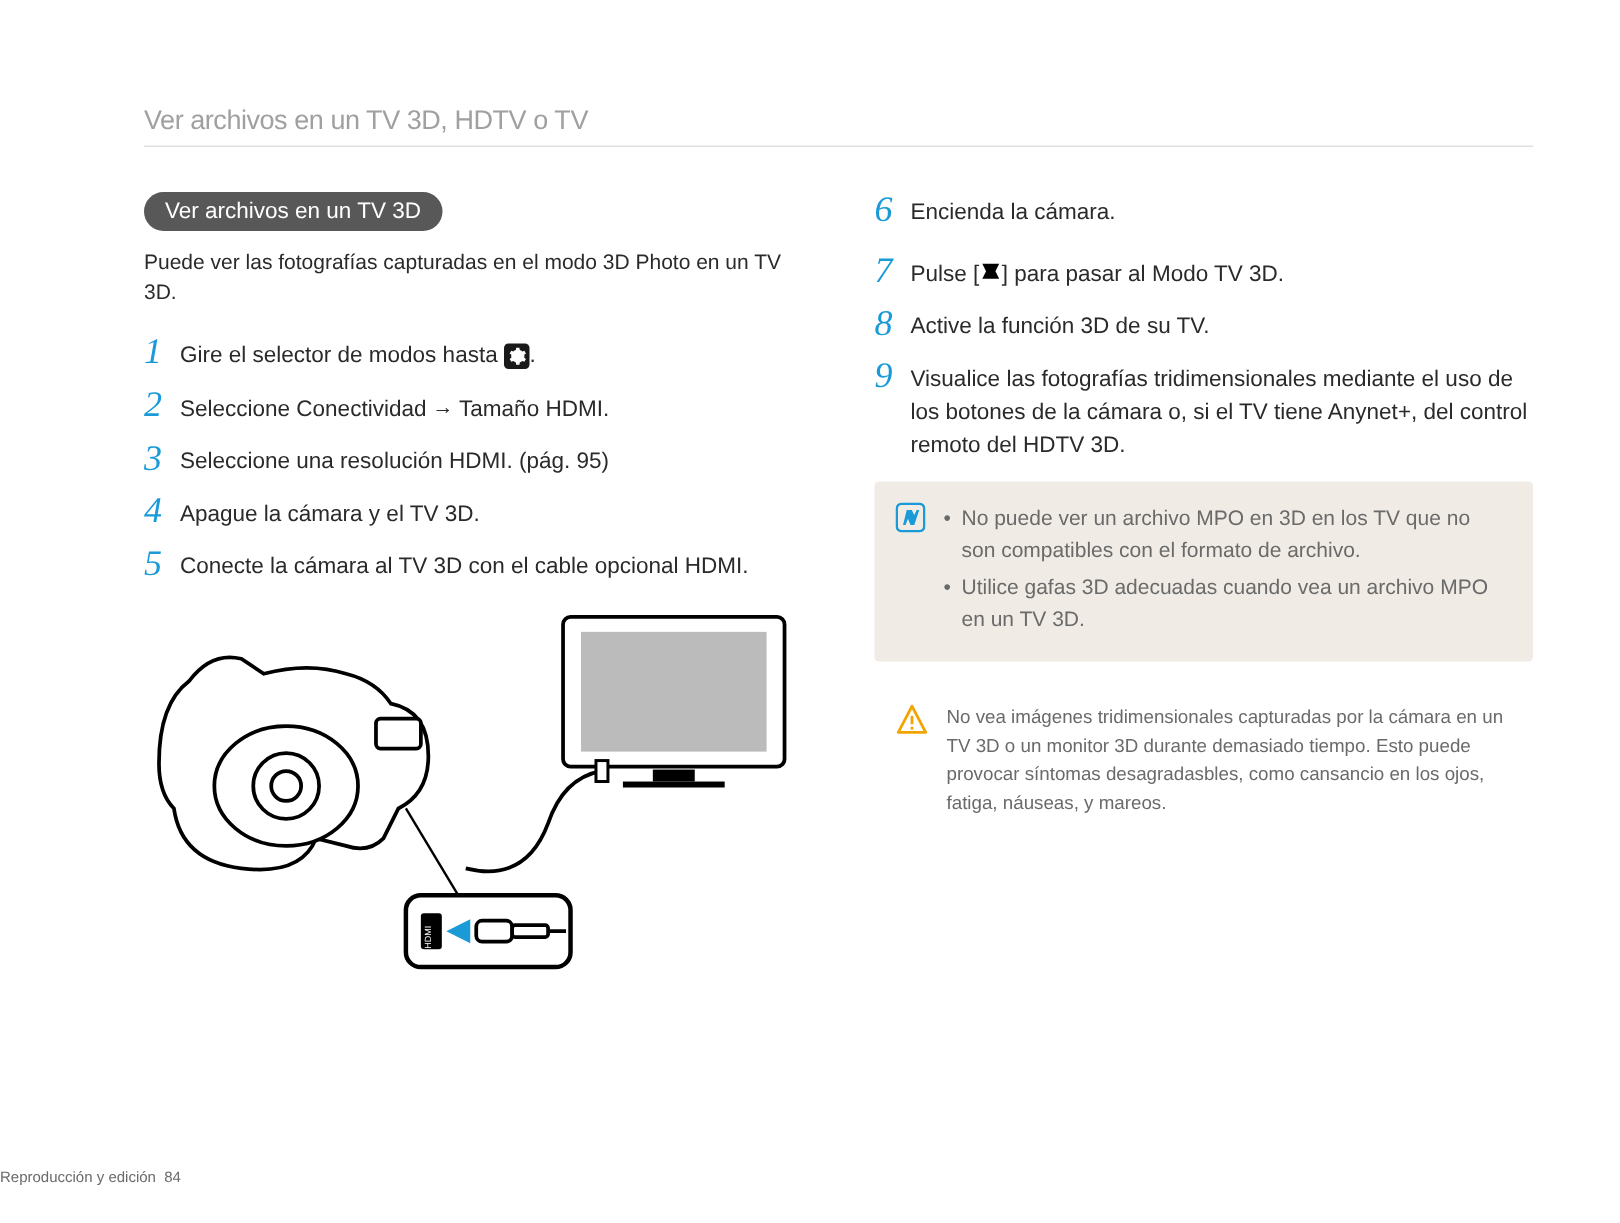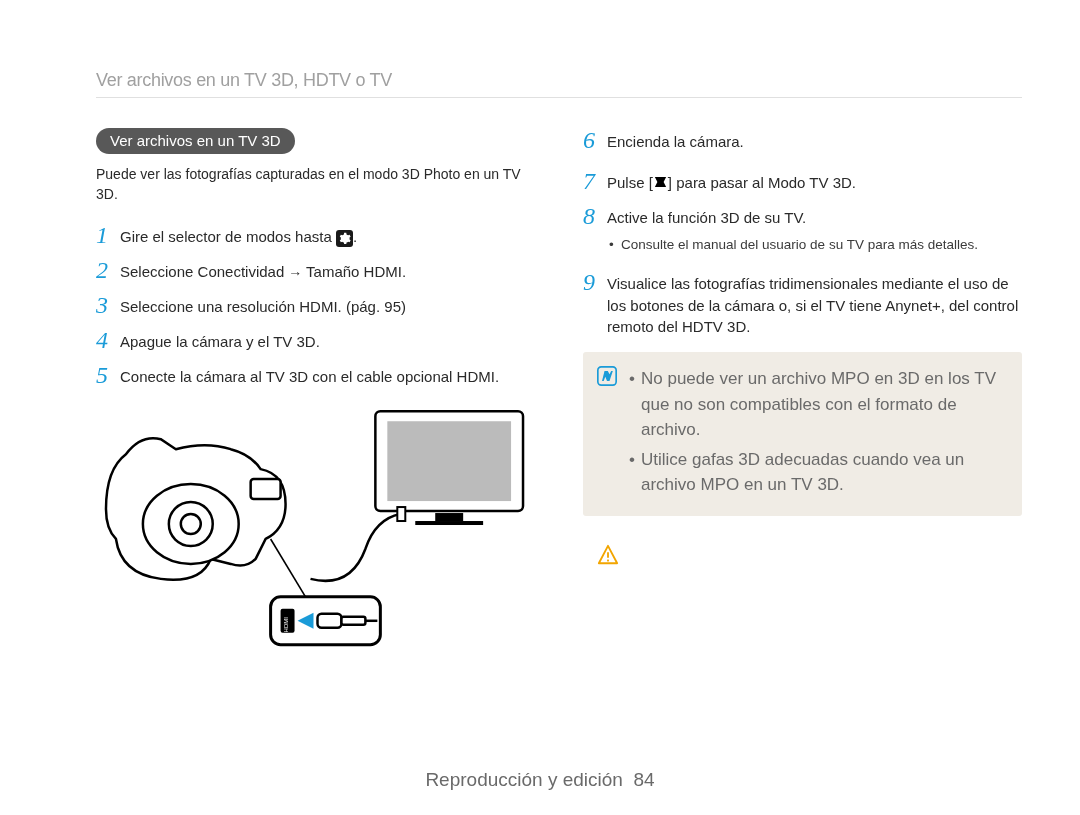--- a/index.html
+++ b/index.html
@@ -110,21 +110,21 @@
     justify-content: center;
   }
   .play-icon svg { width: 15px; height: 15px; }
   .arrow { font-size: 14px; vertical-align: 1px; }
 
   .notebox {
     display: flex;
     background: #f0ece5;
     border-radius: 3px;
     padding: 14px 18px 14px 14px;
-    font-size: 17px;
+    font-size: 14px;
     color: #6a6a6a;
     line-height: 1.5;
     margin-top: 14px;
   }
   .notebox .nb-icon {
     width: 20px; height: 20px;
     flex-shrink: 0;
     margin-right: 12px;
     display: flex;
     align-items: center;
@@ -151,22 +151,21 @@
   .diagram {
     margin-top: 20px;
     height: 240px;
   }
   .diagram svg { width: 100%; height: 100%; }
 
   .footer {
     position: absolute;
     bottom: 24px;
     left: 0; right: 0;
-    text-align: center;
-    font-size: 19px;
+    font-size: 10px;
     color: #6a6a6a;
   }
 </style>
 </head>
 <body>
 
 <div class="page">
   <div class="pre-title">Ver archivos en un TV 3D, HDTV o TV</div>
   <hr class="rule">
 
@@ -263,23 +262,20 @@
                 <path d="M3 3 h18 l-4 8 l4 8 h-18 l4 -8 z" fill="#000"></path>
               </svg>
             </span><span>] para pasar al </span><b>Modo TV 3D</b><span>.</span>
         </div>
       </div>
 
       <div class="step">
         <span class="num">8</span>
         <div class="body">
           <span>Active la función 3D de su TV.</span>
-          <ul class="sub-bullets">
-            <li>Consulte el manual del usuario de su TV para más detalles.</li>
-          </ul>
         </div>
       </div>
 
       <div class="step">
         <span class="num">9</span>
         <span class="body">Visualice las fotografías tridimensionales mediante el uso de los botones de la cámara o, si el TV tiene Anynet+, del control remoto del HDTV 3D.</span>
       </div>
 
       <div class="notebox">
         <span class="nb-icon">
@@ -295,20 +291,21 @@
       </div>
 
       <div class="warnbox">
         <span class="wb-icon">
           <svg viewBox="0 0 24 24" width="22" height="22">
               <path d="M12 2 L22 21 H2 Z" fill="none" stroke="#f2a500" stroke-width="2" stroke-linejoin="round"></path>
               <rect x="11" y="9" width="2" height="6" fill="#f2a500"></rect>
               <rect x="11" y="17" width="2" height="2" fill="#f2a500"></rect>
             </svg>
         </span>
+        <span>No vea imágenes tridimensionales capturadas por la cámara en un TV 3D o un monitor 3D durante demasiado tiempo. Esto puede provocar síntomas desagradasbles, como cansancio en los ojos, fatiga, náuseas, y mareos.</span>
       </div>
     </div>
   </div>
 </div>
 
 <div class="footer">
   <span>Reproducción y edición</span>&nbsp;&nbsp;<span>84</span>
 </div>
 
 </body></html>

